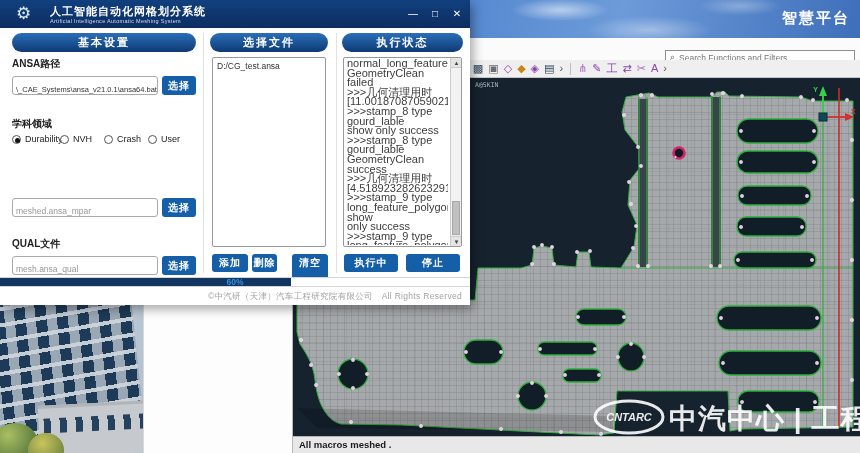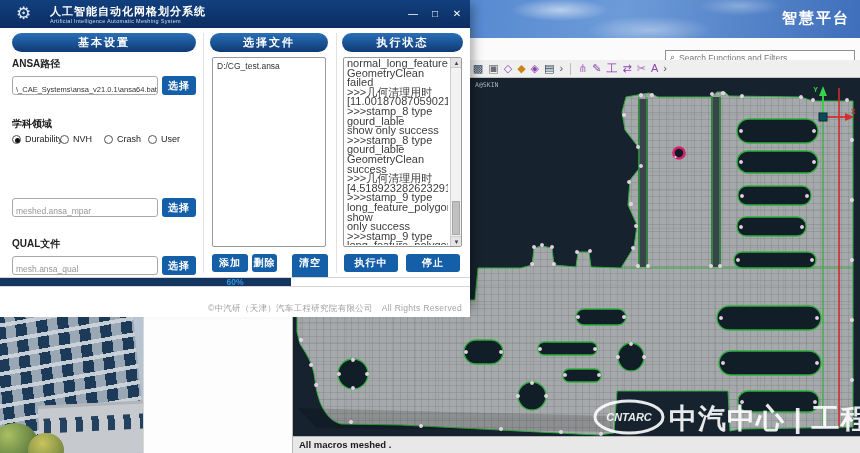--- a/index.html
+++ b/index.html
@@ -79,21 +79,21 @@
     color:#3c3c3c;white-space:pre-line;overflow:hidden;}
   #log-scroll{position:absolute;right:0;top:0;width:11px;bottom:0;background:#f2f2f2;border-left:1px solid #ccc;}
   #log-scroll .sarr{position:absolute;left:0;width:11px;height:10px;font-size:6px;color:#444;text-align:center;line-height:10px;background:#e4e4e4;}
   #log-scroll .up{top:0;border-bottom:1px solid #ccc;} #log-scroll .dn{bottom:0;border-top:1px solid #ccc;}
   #log-thumb{position:absolute;left:1px;width:8px;height:34px;bottom:11px;background:#c0c0c0;border:1px solid #a8a8a8;}
 
   #progress{left:0;top:277px;width:470px;height:10px;background:#fff;border-top:1px solid #d5d5d5;border-bottom:1px solid #d5d5d5;}
   #progress-fill{position:absolute;left:0;top:0;height:100%;background:#12365f;}
   #progress-label{position:absolute;left:0;top:0;width:100%;text-align:center;font-size:8.5px;font-weight:bold;color:#2e93e8;line-height:9px;}
   #dlg-footer{left:0;top:287px;width:470px;height:18px;background:#fff;font-size:8.5px;color:#a3a3a3;
-    text-align:right;line-height:18px;padding-right:8px;letter-spacing:.3px;margin-top:12px;}
+    text-align:right;line-height:18px;padding-right:8px;letter-spacing:.3px;}
 </style>
 </head>
 <body>
 
 <div id="stage">
 
   <div id="sky" class="abs">
     <div id="banner-title" class="abs">智慧平台</div>
   </div>
 

